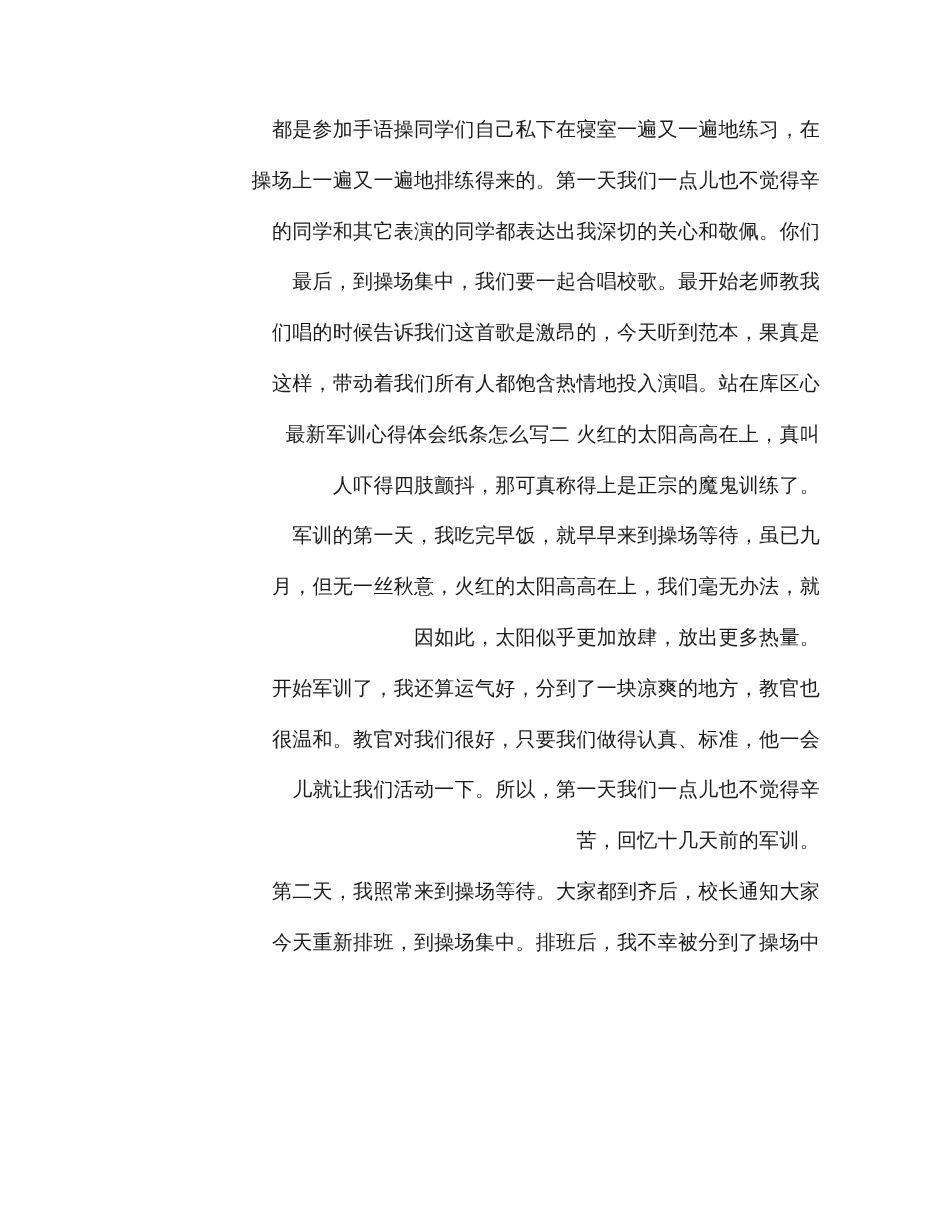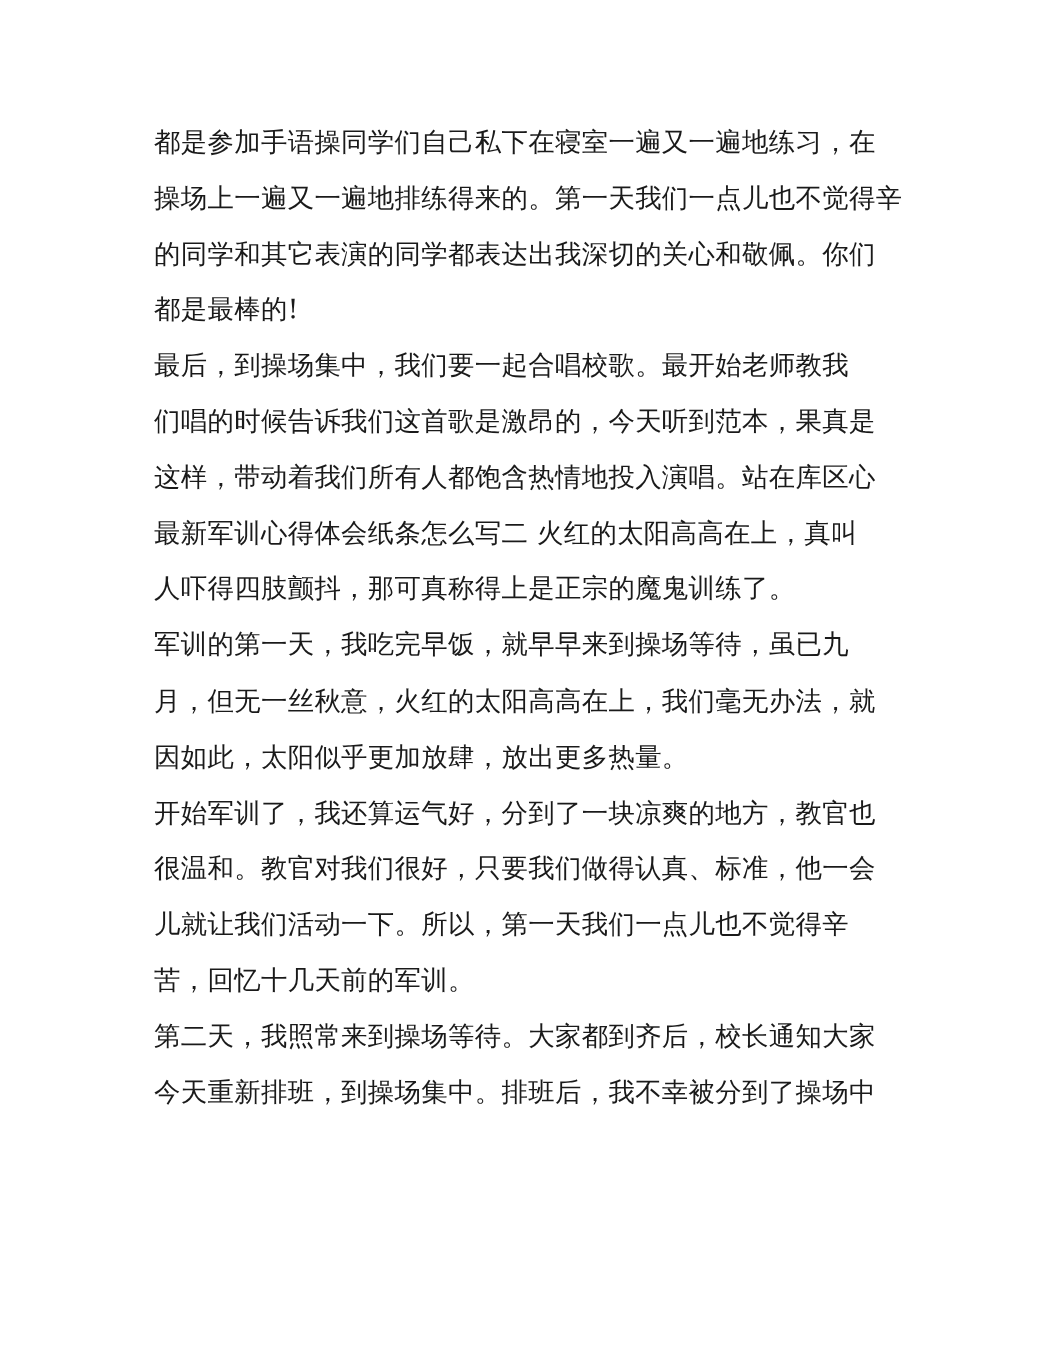--- a/index.html
+++ b/index.html
@@ -22,37 +22,37 @@
       background: #ffffff;
     }
     .content {
       position: absolute;
       left: 140px;
       top: 104px;
       width: 680px;
     }
     .line {
       font-family: "DejaVu Serif", "Liberation Serif", serif;
-      font-size: 24px;
+      font-size: 20px;
       line-height: 50.8px;
       height: 50.8px;
       color: #1a1a1a;
       white-space: nowrap;
       letter-spacing: 0.3px;
+      text-align: right;
     }
   </style>
 </head>
 <body>
 
 <div class="page">
   <div class="content">
     <div class="line">都是参加手语操同学们自己私下在寝室一遍又一遍地练习，在</div>
     <div class="line">操场上一遍又一遍地排练得来的。第一天我们一点儿也不觉得辛</div>
     <div class="line">的同学和其它表演的同学都表达出我深切的关心和敬佩。你们</div>
-    <div class="line">都是最棒的!</div>
     <div class="line">最后，到操场集中，我们要一起合唱校歌。最开始老师教我</div>
     <div class="line">们唱的时候告诉我们这首歌是激昂的，今天听到范本，果真是</div>
     <div class="line">这样，带动着我们所有人都饱含热情地投入演唱。站在库区心</div>
     <div class="line">最新军训心得体会纸条怎么写二 火红的太阳高高在上，真叫</div>
     <div class="line">人吓得四肢颤抖，那可真称得上是正宗的魔鬼训练了。</div>
     <div class="line">军训的第一天，我吃完早饭，就早早来到操场等待，虽已九</div>
     <div class="line">月，但无一丝秋意，火红的太阳高高在上，我们毫无办法，就</div>
     <div class="line">因如此，太阳似乎更加放肆，放出更多热量。</div>
     <div class="line">开始军训了，我还算运气好，分到了一块凉爽的地方，教官也</div>
     <div class="line">很温和。教官对我们很好，只要我们做得认真、标准，他一会</div>

